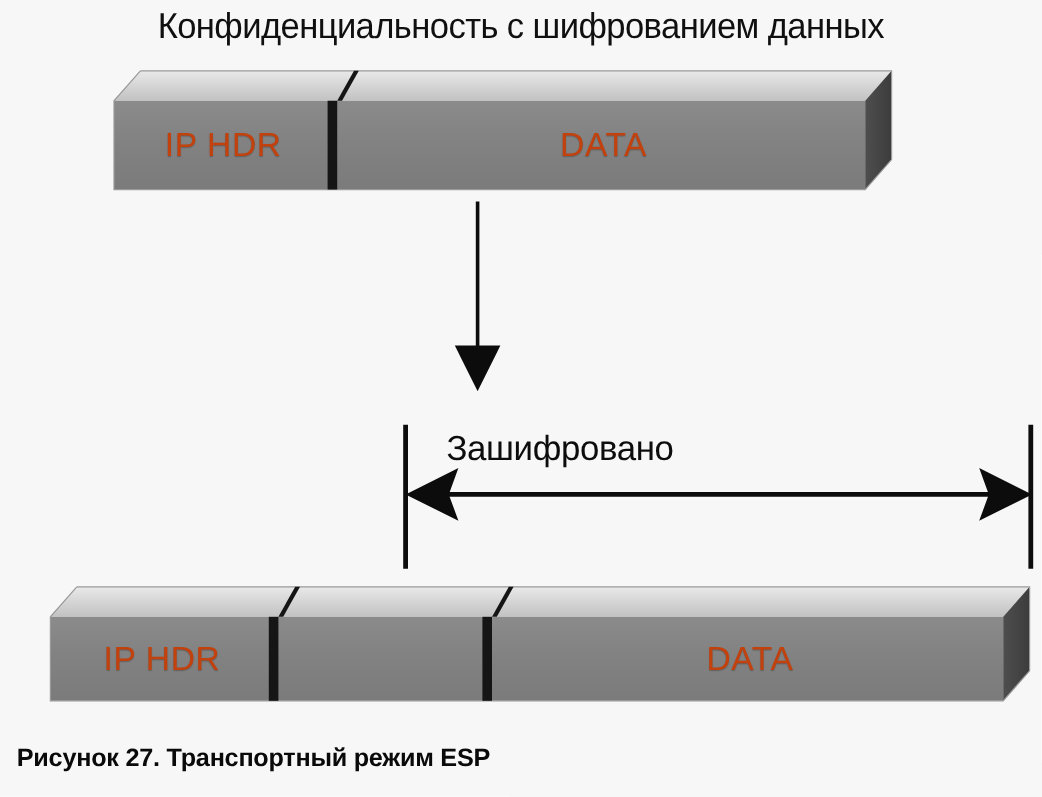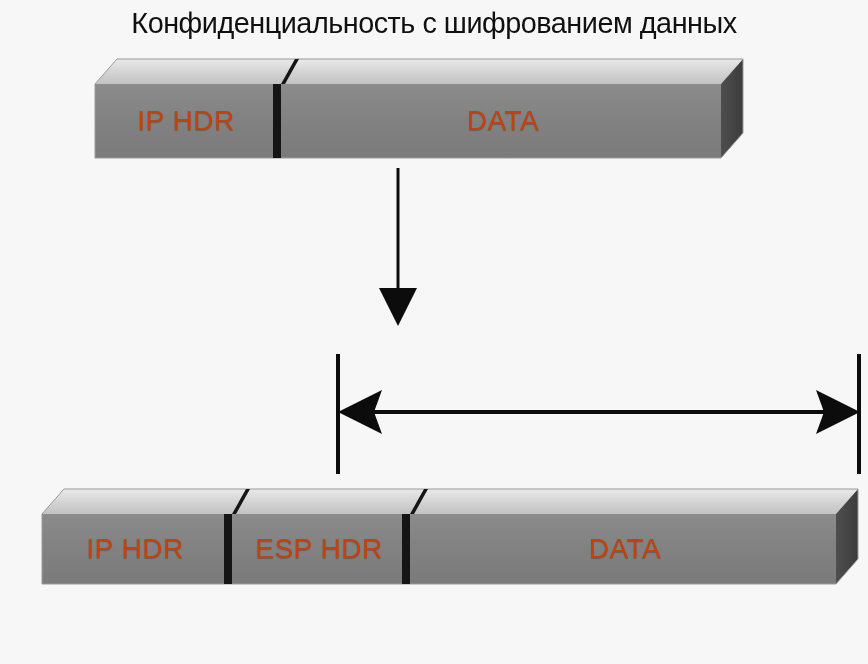--- a/index.html
+++ b/index.html
@@ -128,20 +128,21 @@
     <div class="seg-label" style="left:190px; top:48px; width:436px;">DATA</div>
   </div>
 
   <div class="vec" style="left:372px; top:168px;">
     <svg width="56" height="160" viewBox="0 0 56 160">
       <line x1="26" y1="0" x2="26" y2="130" stroke="#0c0c0c" stroke-width="3"></line>
       <polygon points="7,120 45,120 26,158" fill="#0c0c0c"></polygon>
     </svg>
   </div>
 
+  <div class="enc-label" style="left:372px; top:358px;">Зашифровано</div>
 
   <div class="vec" style="left:330px; top:350px;">
     <svg width="538" height="128" viewBox="0 0 538 128">
 
       <line x1="8" y1="4" x2="8" y2="124" stroke="#0c0c0c" stroke-width="4"></line>
 
       <line x1="529" y1="4" x2="529" y2="124" stroke="#0c0c0c" stroke-width="4"></line>
 
       <line x1="14" y1="62" x2="524" y2="62" stroke="#0c0c0c" stroke-width="4"></line>
       <polygon points="8,62 52,40 44,62 52,84" fill="#0c0c0c"></polygon>
@@ -174,18 +175,18 @@
       <polyline points="24,2 818,2 818,72 796,97 2,97 2,27 24,2" fill="none" stroke="#9a9a9a" stroke-width="1"></polyline>
 
       <polygon points="184,27 192,27 192,97 184,97" fill="#151515"></polygon>
       <polygon points="192,27 206,2 210,2 196,27" fill="#151515"></polygon>
 
       <polygon points="362,27 370,27 370,97 362,97" fill="#151515"></polygon>
       <polygon points="370,27 384,2 388,2 374,27" fill="#151515"></polygon>
     </svg>
 
     <div class="seg-label" style="left:2px; top:46px; width:186px;">IP HDR</div>
-    <div class="seg-label" style="left:192px; top:46px; width:174px;">ESP HDR</div>
     <div class="seg-label" style="left:374px; top:46px; width:422px;">DATA</div>
   </div>
 
+  <div class="caption">Рисунок 27. Транспортный режим ESP</div>
 
 </div>
 
 </body></html>

